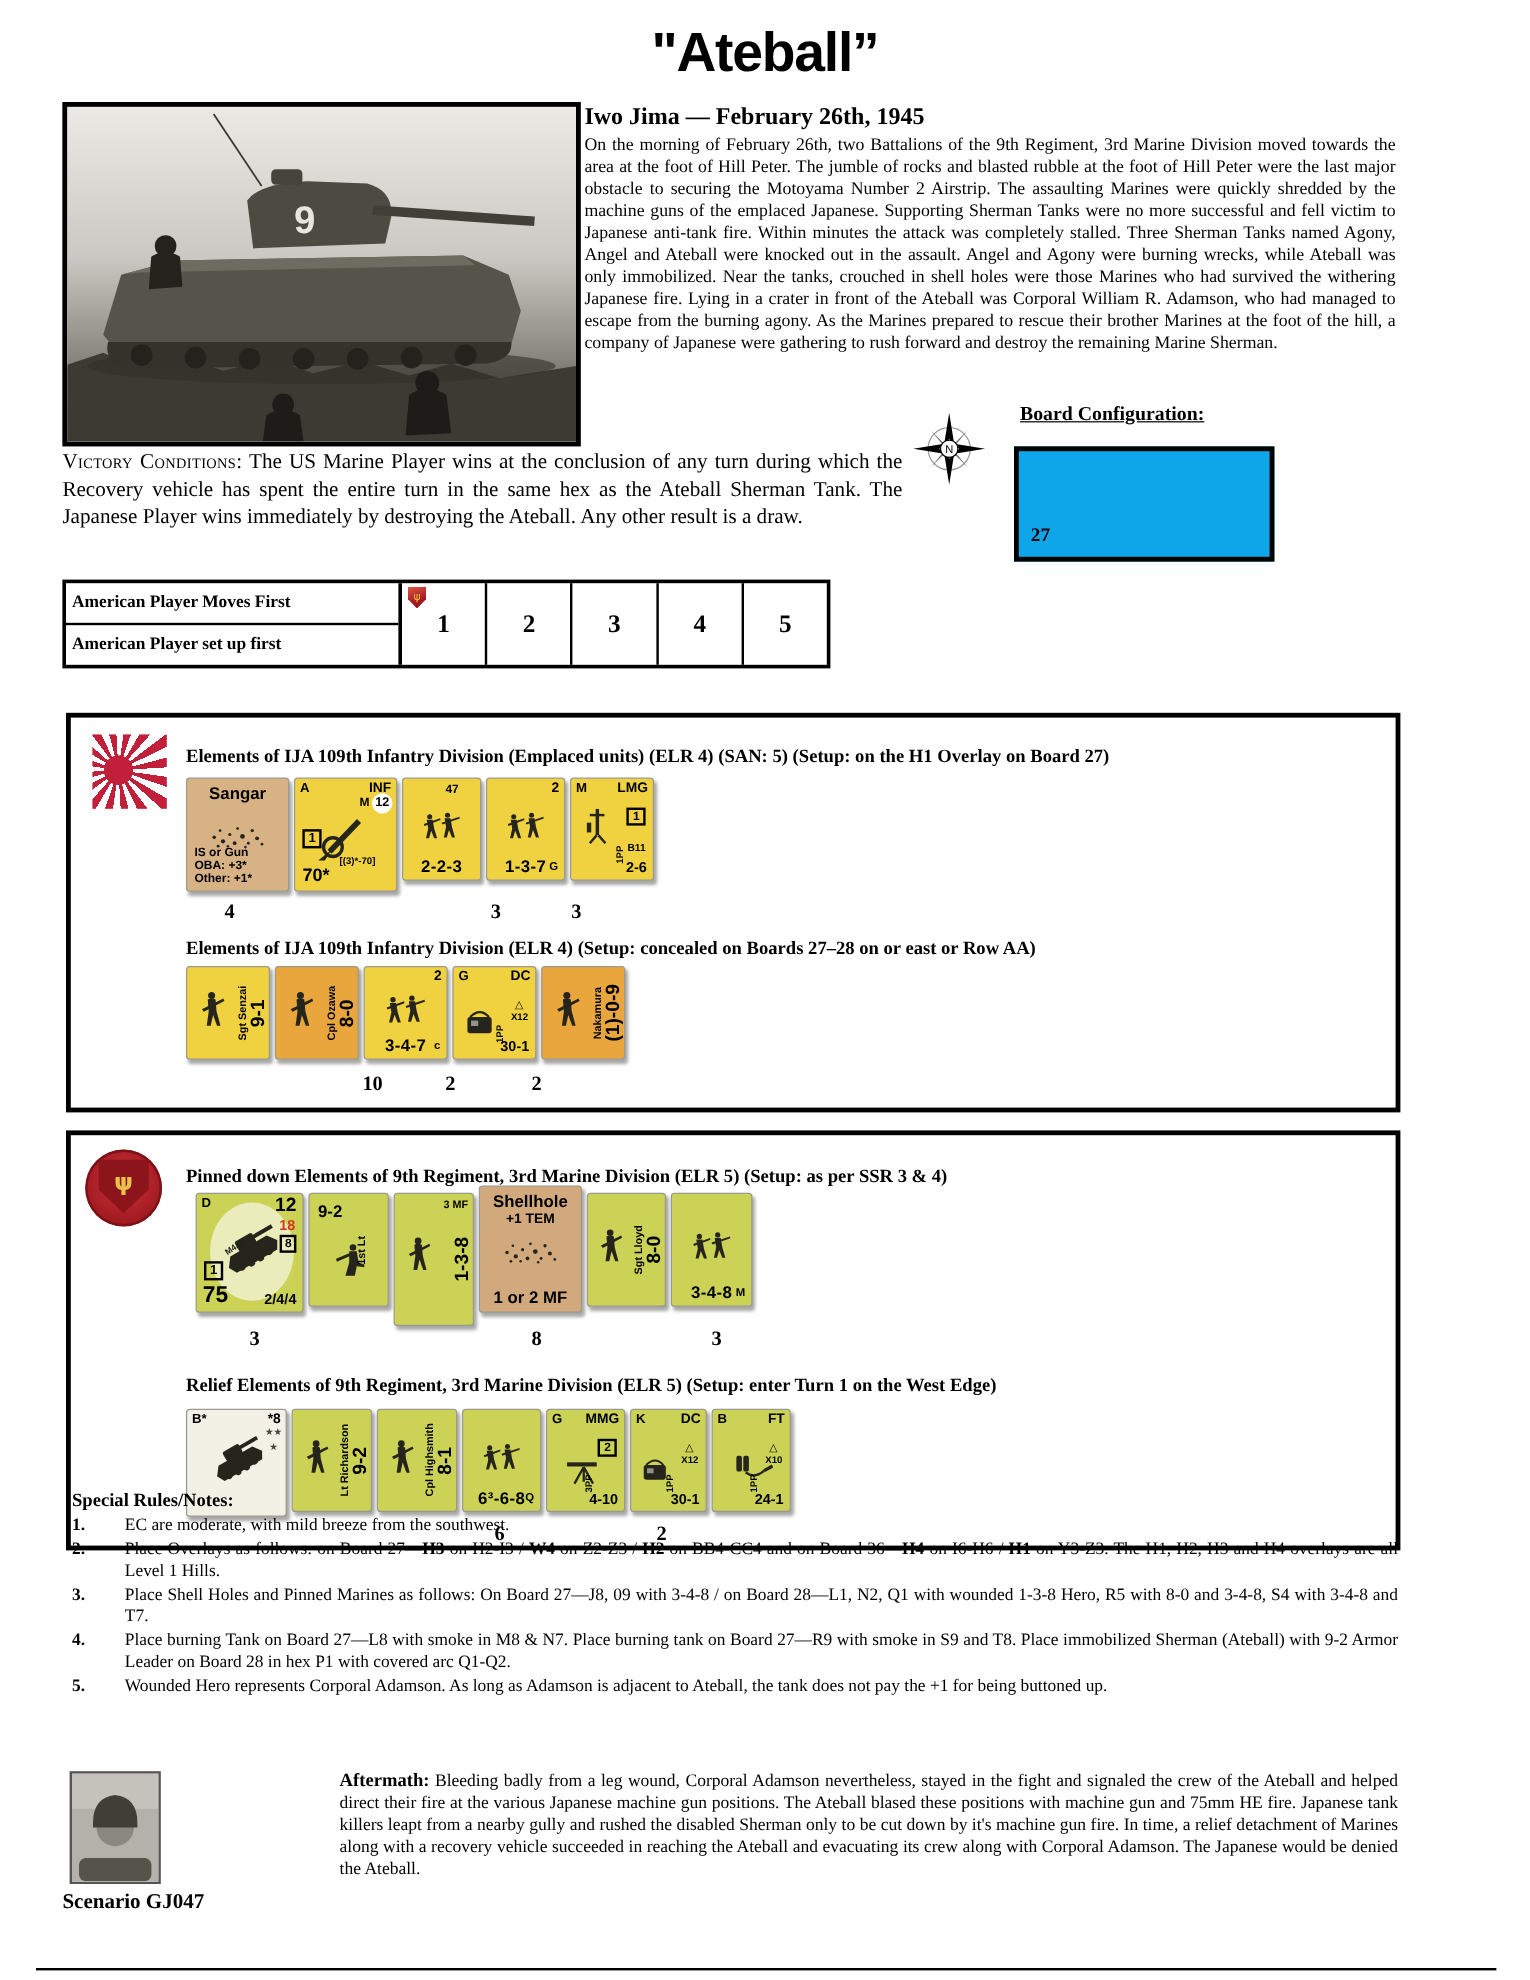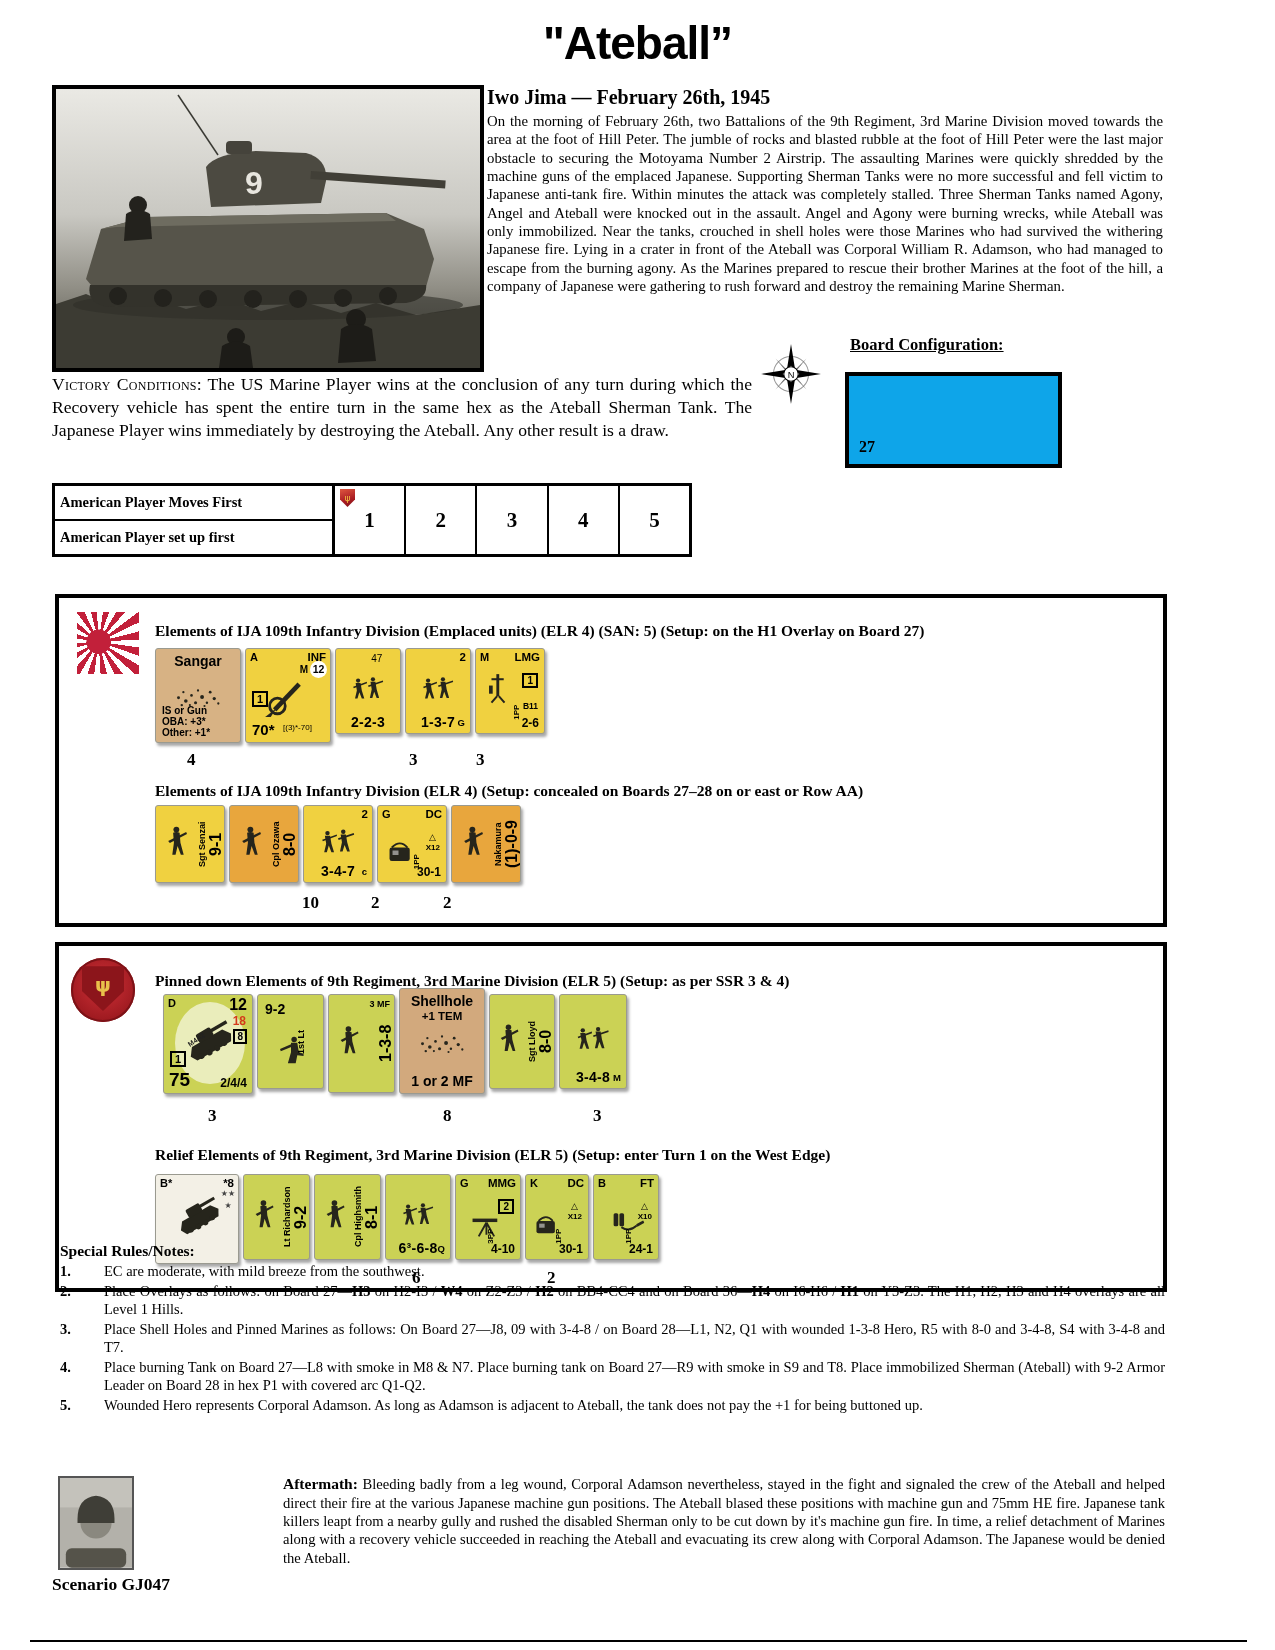--- a/index.html
+++ b/index.html
@@ -65,29 +65,29 @@
   .rednum{top:19px;right:6px;font-size:12px;font-weight:bold;color:#d43a1a}
   .boxn-r{top:34px;right:5px;border:2px solid #000;font-size:10px;font-weight:bold;padding:0 2px}
   .boxn-l{bottom:26px;left:6px;border:2px solid #000;font-size:11px;font-weight:bold;padding:0 3px}
   .boxn-l2{top:42px;left:6px;border:2px solid #000;font-size:11px;font-weight:bold;padding:0 3px}
   .boxn2{top:24px;right:6px;border:2px solid #000;font-size:10px;font-weight:bold;padding:0 3px}
   .big-bl{bottom:2px;left:5px;font-size:19px;font-weight:bold}
   .br{bottom:3px;right:5px;font-size:12px;font-weight:bold}
   .bm{bottom:4px;left:0;width:100%;text-align:center;font-size:14px;font-weight:bold}
   .stat{bottom:3px;left:0;width:100%;text-align:center;font-size:14px;font-weight:bold;letter-spacing:.3px}
   .suffix{bottom:5px;right:5px;font-size:9.5px;font-weight:bold}
-  .topnum{top:4px;left:55%;font-size:10px;font-weight:normal}
+  .topnum{top:4px;left:55%;font-size:10px;font-weight:bold}
   .m-title{top:4px;left:0;width:100%;text-align:center;font-size:14px;font-weight:bold}
   .sub-title{top:21px;left:0;width:100%;text-align:center;font-size:11.5px;font-weight:bold}
   .m1,.m2,.m3{left:6px;font-size:10px;font-weight:bold}
   .m1{bottom:26px}.m2{bottom:15px}.m3{bottom:4px}
   .circ{top:12px;right:3px;width:17px;height:17px;border-radius:50%;background:#fff;text-align:center;line-height:17px;font-size:10.5px;font-weight:bold}
   .mr-m{top:15px;right:22px;font-size:10px;font-weight:bold}
   .gun-stat{bottom:4px;left:6px;font-size:15px;font-weight:bold}
-  .gun-sub{bottom:10px;left:37px;font-size:8px;font-weight:normal}
+  .gun-sub{bottom:20px;left:37px;font-size:8px;font-weight:bold}
   .sub-r{bottom:22px;right:6px;font-size:8.5px;font-weight:bold}
   .tri{top:26px;right:10px;font-size:9px}
   .xsub{top:37px;right:6px;font-size:8px;font-weight:bold}
   .stars{top:13px;right:2px;width:16px;font-size:8px;line-height:1.5;text-align:center;color:#444;white-space:normal}
   .tank-label{top:42%;left:26%;font-size:7px;font-weight:bold;transform:rotate(-35deg);color:#222}
   .wcircle{left:12%;top:7%;width:80%;height:84%;border-radius:50%;background:rgba(255,255,255,.6)}
   .vname,.vstat{position:absolute;top:0;height:100%;display:flex;align-items:center;justify-content:center;
     writing-mode:vertical-rl;transform:rotate(180deg);font-weight:bold}
   .vname{right:17px;font-size:9px}
   .vstat{right:-1px;font-size:16px}
@@ -417,21 +417,21 @@
           <span class="ci big-bl">75</span>
           <span class="ci br">2/4/4</span>
         </div>
         <div class="counter" style="background: rgb(203, 210, 85); width: 67px; height: 95px;">
           <span class="ci tl-stat">9-2</span>
           <svg class="art low">
             <use href="#sym-leader"></use>
           </svg>
           <span class="ci vname">1st Lt</span>
         </div>
-        <div class="counter" style="background: rgb(203, 210, 85); width: 67px; height: 99px;">
+        <div class="counter" style="background: rgb(203, 210, 85); width: 67px; height: 111px;">
           <span class="ci tr-sm">3 MF</span>
           <svg class="art side">
             <use href="#sym-soldier"></use>
           </svg>
           <span class="ci vstat">1-3-8</span>
         </div>
         <div class="counter" style="background: rgb(210, 169, 125); width: 86px; height: 106px; margin-top: -6px;">
           <span class="ci m-title">Shellhole</span>
           <span class="ci sub-title">+1 TEM</span>
           <svg class="art mid">

